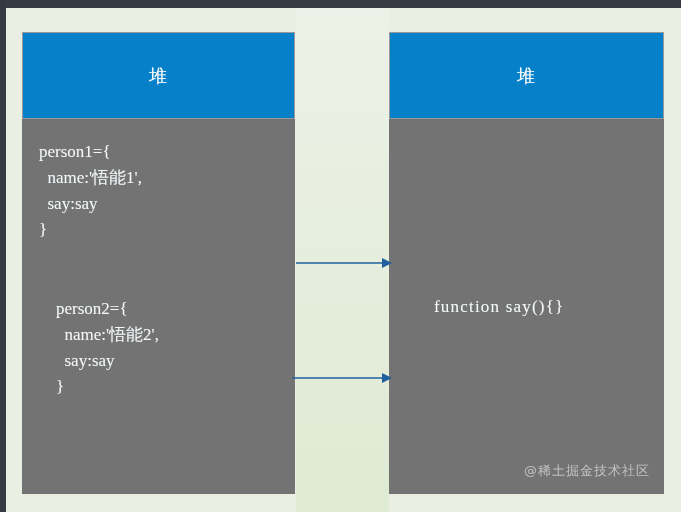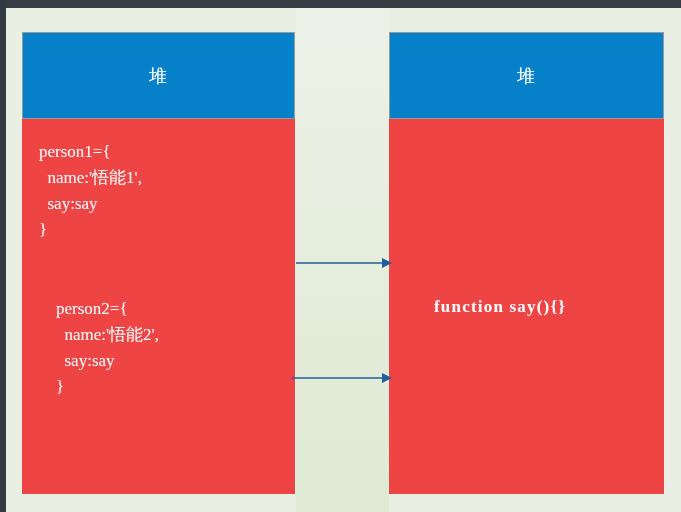--- a/index.html
+++ b/index.html
@@ -59,34 +59,34 @@
     color: #ffffff;
     display: flex;
     align-items: center;
     justify-content: center;
     font-size: 18px;
     letter-spacing: 1px;
     text-shadow: 0 0 1px rgba(255,255,255,0.35);
   }
   .mem-body {
     box-sizing: border-box;
-    background: #ef4444;
+    background: #737373;
     position: relative;
     padding-left: 27px;
   }
 
   
   #col-stack      { left: 22px;  top: 32px;  width: 273px; }
   #col-stack .mem-header { height: 87px; }
   #col-stack .mem-body   { height: 375px; }
 
   
   #col-heap       { left: 389px; top: 32px;  width: 275px; }
   #col-heap .mem-header  { height: 87px; }
-  #col-heap .mem-body    { height: 375px; font-weight: bold; }
+  #col-heap .mem-body    { height: 375px; }
 
   
   .code-block {
     position: absolute;
     color: #f2f7f9;
     font-family: "Liberation Serif", "DejaVu Serif", serif;
     font-size: 17px;
     line-height: 26px;
     white-space: pre;
     text-shadow: 0 0 1px rgba(255,255,255,0.25);
@@ -149,20 +149,21 @@
 }</div>
     </div>
   </div>
 
   <div class="mem-col" id="col-heap">
     <div class="mem-header">
       <span>堆</span>
     </div>
     <div class="mem-body">
       <div class="heap-fn">function say(){}</div>
+      <div class="watermark">@稀土掘金技术社区</div>
     </div>
   </div>
 
   <div class="arrow" id="arrow-1">
     <svg width="96" height="14" viewBox="0 0 96 14" xmlns="http://www.w3.org/2000/svg">
       <line x1="0" y1="7" x2="86" y2="7" stroke="#1f5f9e" stroke-width="1.6"></line>
       <polygon points="86,2 96,7 86,12" fill="#1f5f9e"></polygon>
     </svg>
   </div>
 

